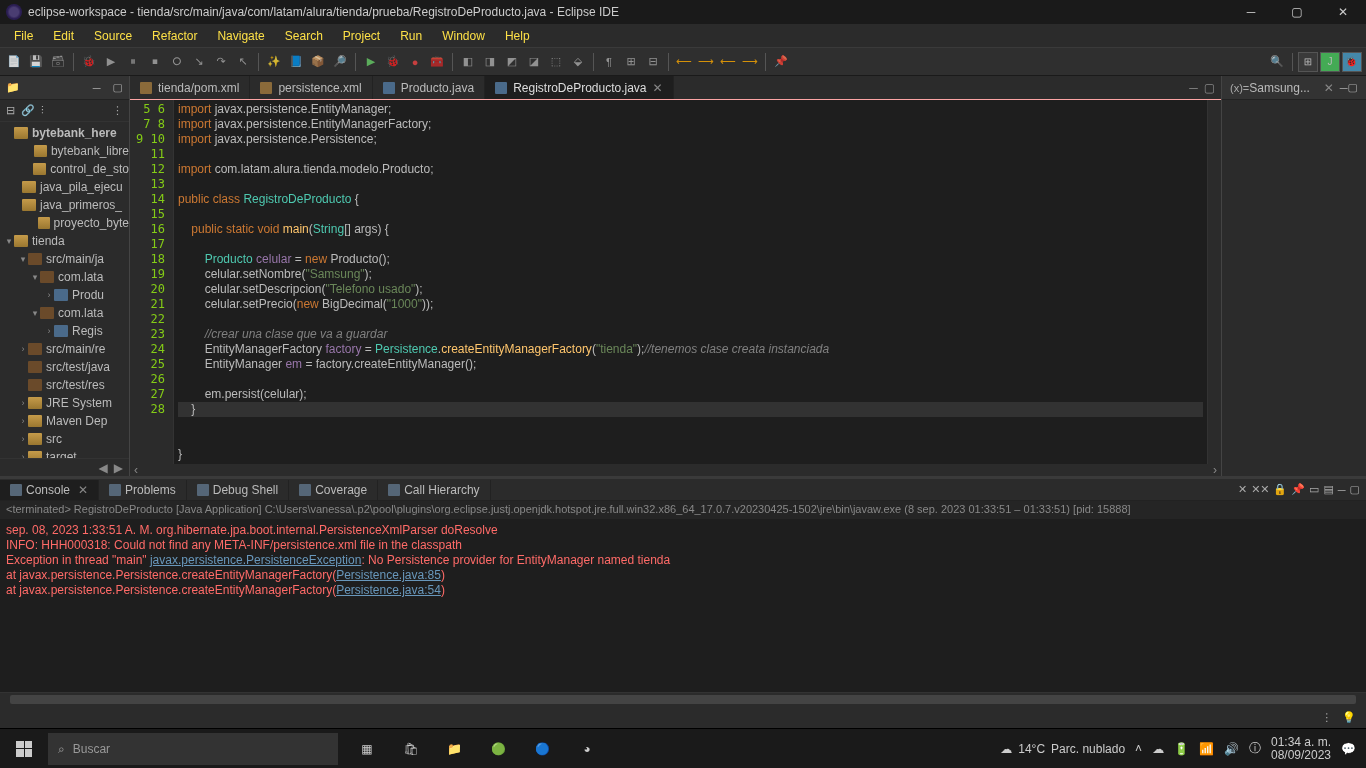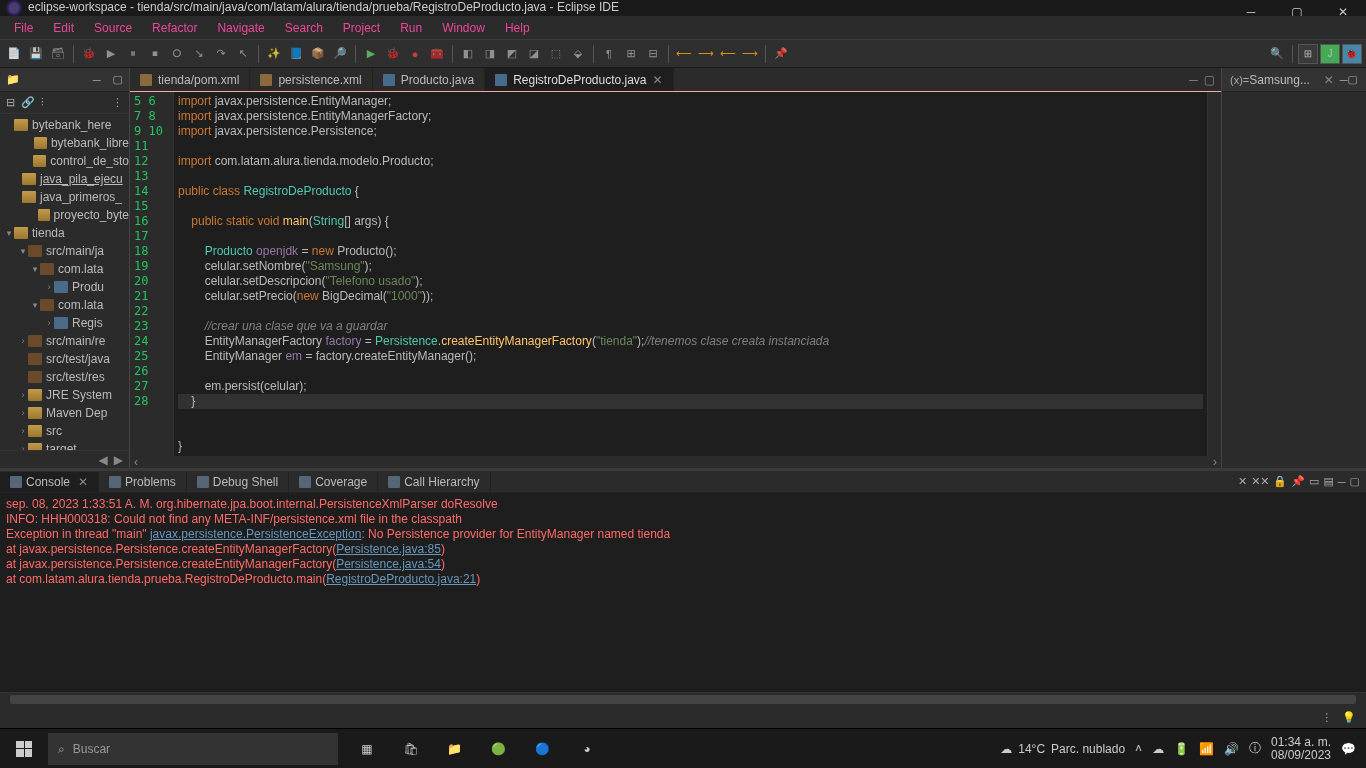--- a/index.html
+++ b/index.html
@@ -1,23 +1,23 @@
 <!DOCTYPE html>
 <html><head>
 <meta charset="utf-8">
 <style>
 *{margin:0;padding:0;box-sizing:border-box;font-family:"Segoe UI",Arial,sans-serif;font-size:12px;user-select:none}
 body{background:#2b2b2b;color:#bbb;width:1366px;height:768px;overflow:hidden;display:flex;flex-direction:column}
-.titlebar{height:16px;background:#1a1a1a;display:flex;align-items:flex-start;color:#ccc;font-size:12px}
+.titlebar{height:24px;background:#1a1a1a;display:flex;align-items:center;color:#ccc;font-size:12px}
 .titlebar-icon{width:16px;height:16px;margin:0 6px;background:radial-gradient(circle,#4a3d72 40%,#2a1d52 60%);border-radius:50%}
 .titlebar-text{flex:1}
 .winbtns{display:flex}
 .winbtn{width:46px;height:24px;display:flex;align-items:center;justify-content:center;color:#ccc}
 .menubar{height:24px;background:#2b2b2b;display:flex;align-items:center;padding:0 4px;border-bottom:1px solid #3a3a3a}
-.menu-item{padding:3px 10px;color:#ec4899}
+.menu-item{padding:3px 10px;color:#fde047}
 .toolbar{height:28px;background:#2f2f2f;display:flex;align-items:center;padding:0 4px;border-bottom:1px solid #1a1a1a;gap:2px}
 .tbtn{width:16px;height:16px;margin:0 2px;display:flex;align-items:center;justify-content:center;opacity:.8}
 .tsep{width:1px;height:18px;background:#555;margin:0 3px}
 .main-area{flex:1;display:flex;flex-direction:column;min-height:0}
 .upper{display:flex;height:400px;min-height:0}
 .explorer{width:130px;background:#2b2b2b;border-right:1px solid #444;display:flex;flex-direction:column;position:relative}
 .exp-tabs{height:24px;background:#333;display:flex;align-items:center;border-bottom:1px solid #222}
 .exp-tabs span{padding:2px 6px;font-size:11px}
 .mini-toolbar{height:22px;display:flex;align-items:center;gap:6px;padding:2px 6px;border-bottom:1px solid #333}
 .tree{flex:1;overflow:auto;font-size:12px;padding:2px 0}
@@ -27,21 +27,21 @@
 .pkg{background:#6a4a2a;border-radius:1px}
 .jfile{background:#4a6a8a;border-radius:1px}
 .arrow{width:10px;display:inline-block;text-align:center;color:#888;font-size:9px}
 .editor-wrap{flex:1;display:flex;flex-direction:column;background:#1e1e1e;min-width:0}
 .ed-tabs{height:24px;background:#2b2b2b;display:flex;border-bottom:1px solid #fca5a5}
 .ed-tab{display:flex;align-items:center;padding:0 10px;gap:6px;border-right:1px solid #222;font-size:12px;color:#bbb}
 .ed-tab.active{background:#1e1e1e;color:#ddd}
 .ed-tab-icon{width:12px;height:12px;background:#4a6a8a;border-radius:1px}
 .ed-tab-icon.xml{background:#8a6a3a}
 .ed-body{flex:1;display:flex;min-height:0;position:relative}
-.gutter{width:44px;background:#2b2b2b;color:#22c55e;text-align:left;padding:2px 8px 2px 4px;font-family:Consolas,monospace;font-size:12px;line-height:15px;border-right:1px solid #333}
+.gutter{width:44px;background:#2b2b2b;color:#84cc16;text-align:right;padding:2px 8px 2px 4px;font-family:Consolas,monospace;font-size:12px;line-height:15px;border-right:1px solid #333}
 .code{flex:1;background:#1e1e1e;color:#bbb;font-family:Consolas,monospace;font-size:12px;line-height:15px;padding:2px 4px;white-space:pre;overflow:auto}
 .kw{color:#cc7832}
 .cls{color:#4ec9b0}
 .str{color:#6a8759}
 .com{color:#808080;font-style:italic}
 .mtd{color:#ffc66d}
 .var{color:#9876aa}
 .right-panel{width:145px;background:#2b2b2b;border-left:1px solid #444}
 .rp-tab{height:24px;background:#333;display:flex;align-items:center;padding:0 8px;border-bottom:1px solid #222;font-size:11px}
 .rp-close{margin-left:auto;color:#888}
@@ -163,36 +163,36 @@
         <span class="mini-icon" style="margin-left:auto">─</span>
         <span class="mini-icon">▢</span>
       </div>
       <div class="mini-toolbar">
         <span class="mini-icon">⊟</span>
         <span class="mini-icon">🔗</span>
         <span class="mini-icon">⫶</span>
         <span class="mini-icon" style="margin-left:auto">⋮</span>
       </div>
       <div class="tree" id="tree">
-          <div class="tree-item" style="">
+          <div class="tree-item" style=" font-weight: bold;">
             <span class="arrow"></span>
             <span class="ticon folder"></span>
             <span>bytebank_here</span>
           </div>
           <div class="tree-item" style="padding-left: 24px;">
             <span class="arrow"></span>
             <span class="ticon folder"></span>
             <span>bytebank_libre</span>
           </div>
           <div class="tree-item" style="padding-left: 12px; margin-left: 12px;">
             <span class="arrow"></span>
             <span class="ticon folder"></span>
             <span>control_de_sto</span>
           </div>
-          <div class="tree-item" style="padding-left: 12px; text-decoration: underline;">
+          <div class="tree-item" style="padding-left: 12px;">
             <span class="arrow"></span>
             <span class="ticon folder"></span>
             <span>java_pila_ejecu</span>
           </div>
           <div class="tree-item" style="padding-left: 12px;">
             <span class="arrow"></span>
             <span class="ticon folder"></span>
             <span>java_primeros_</span>
           </div>
           <div class="tree-item" style="padding-left: 29px;">
@@ -326,21 +326,21 @@
         <div class="code" id="code"><span><span class="kw">import</span> javax.persistence.EntityManager;</span>
 <span><span class="kw">import</span> javax.persistence.EntityManagerFactory;</span>
 <span><span class="kw">import</span> javax.persistence.Persistence;</span>
 <span></span>
 <span><span class="kw">import</span> com.latam.alura.tienda.modelo.Producto;</span>
 <span></span>
 <span><span class="kw">public</span> <span class="kw">class</span> <span class="cls">RegistroDeProducto</span> {</span>
 <span></span>
 <span>    <span class="kw">public</span> <span class="kw">static</span> <span class="kw">void</span> <span class="mtd">main</span>(<span class="cls">String</span>[] args) {</span>
 <span></span>
-<span>        <span class="cls">Producto</span> <span class="var">openjdk</span> = <span class="kw">new</span> Producto();</span>
+<span>        <span class="cls">Producto</span> <span class="var">celular</span> = <span class="kw">new</span> Producto();</span>
 <span>        celular.setNombre(<span class="str">"Samsung"</span>);</span>
 <span>        celular.setDescripcion(<span class="str">"Telefono usado"</span>);</span>
 <span>        celular.setPrecio(<span class="kw">new</span> BigDecimal(<span class="str">"1000"</span>));</span>
 <span></span>
 <span>        <span class="com">//crear una clase que va a guardar</span></span>
 <span>        EntityManagerFactory <span class="var">factory</span> = <span class="cls">Persistence</span>.<span class="mtd">createEntityManagerFactory</span>(<span class="str">"tienda"</span>);<span class="com">//tenemos clase creata instanciada</span></span>
 <span>        EntityManager <span class="var">em</span> = factory.createEntityManager();</span>
 <span></span>
 <span>        em.persist(celular);</span>
 <span class="line-hl">    }</span>
@@ -395,27 +395,27 @@
         <span class="mini-icon">✕</span>
         <span class="mini-icon">✕✕</span>
         <span class="mini-icon">🔒</span>
         <span class="mini-icon">📌</span>
         <span class="mini-icon">▭</span>
         <span class="mini-icon">▤</span>
         <span class="mini-icon">─</span>
         <span class="mini-icon">▢</span>
       </div>
     </div>
+    <div class="console-hdr">&lt;terminated&gt; RegistroDeProducto [Java Application] C:\Users\vanessa\.p2\pool\plugins\org.eclipse.justj.openjdk.hotspot.jre.full.win32.x86_64_17.0.7.v20230425-1502\jre\bin\javaw.exe  (8 sep. 2023 01:33:51 – 01:33:51) [pid: 15888]</div>
     <div class="console-body" id="console">
         <div class="red">sep. 08, 2023 1:33:51 A. M. org.hibernate.jpa.boot.internal.PersistenceXmlParser doResolve</div>
         <div class="red">INFO: HHH000318: Could not find any META-INF/persistence.xml file in the classpath</div>
         <div class="red">Exception in thread "main" <span class="lnk">javax.persistence.PersistenceException</span>: No Persistence provider for EntityManager named tienda</div>
         <div class="red">        at javax.persistence.Persistence.createEntityManagerFactory(<span class="lnk">Persistence.java:85</span>)</div>
         <div class="red">        at javax.persistence.Persistence.createEntityManagerFactory(<span class="lnk">Persistence.java:54</span>)</div>
-        <div class="red">        at com.latam.alura.tienda.prueba.RegistroDeProducto.main(<span class="lnk">RegistroDeProducto.java:21</span>)</div>
       </div>
     <div class="scrollbar-h"></div>
     <div style="height:22px;background:#2b2b2b;display:flex;align-items:center;justify-content:flex-end;padding:0 10px;gap:10px">
       <span class="mini-icon">⋮</span>
       <span class="mini-icon" style="color:#fc0">💡</span>
     </div>
   </div>
 </div>
 
 <div class="taskbar">

